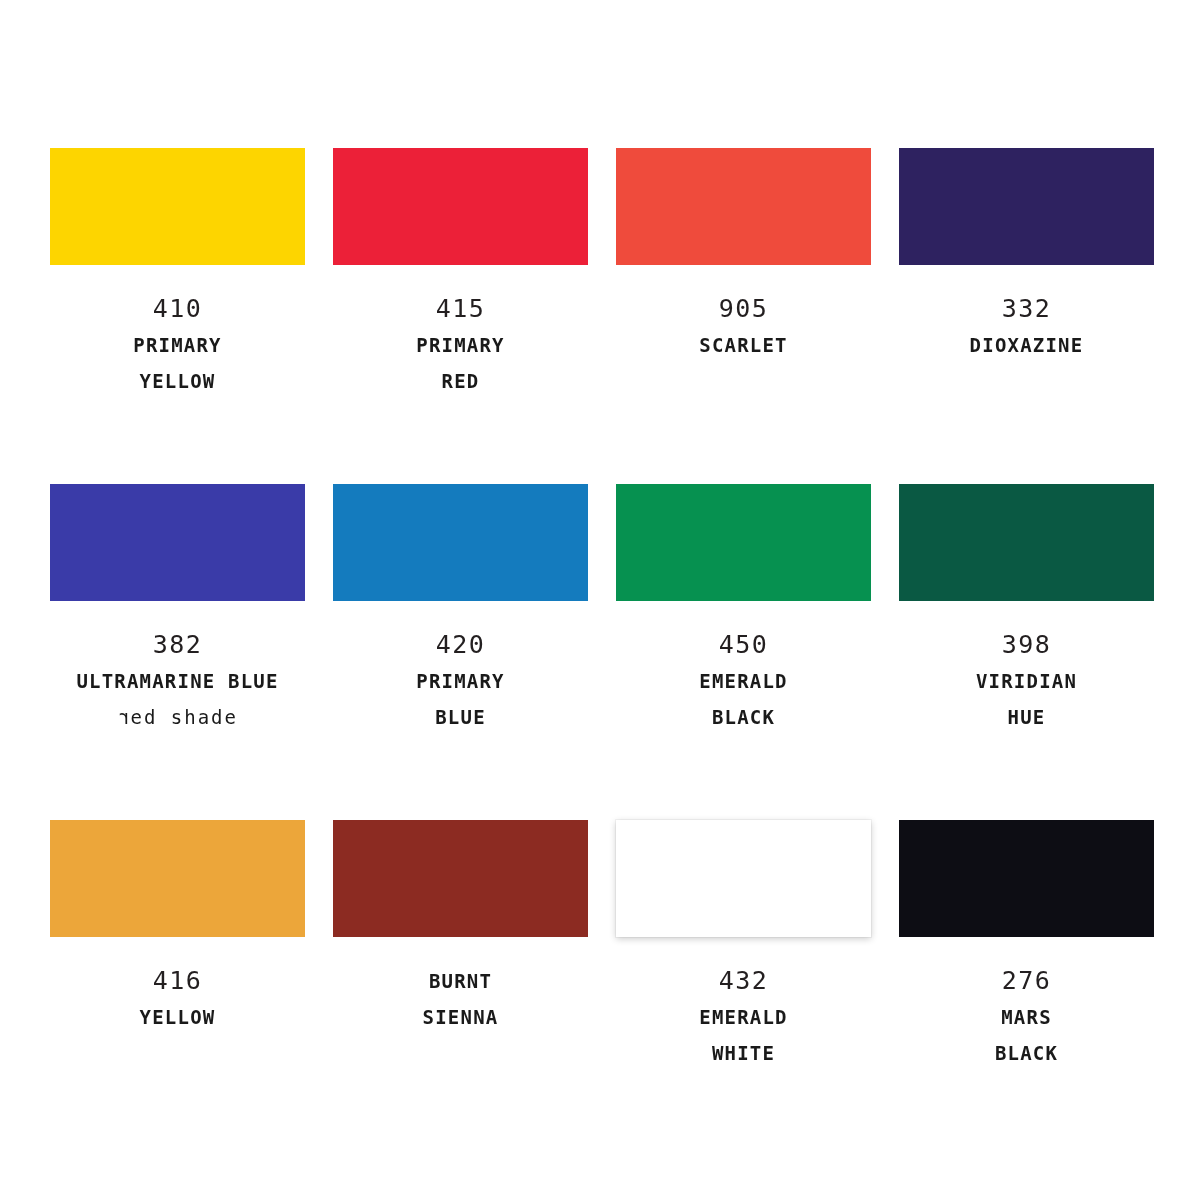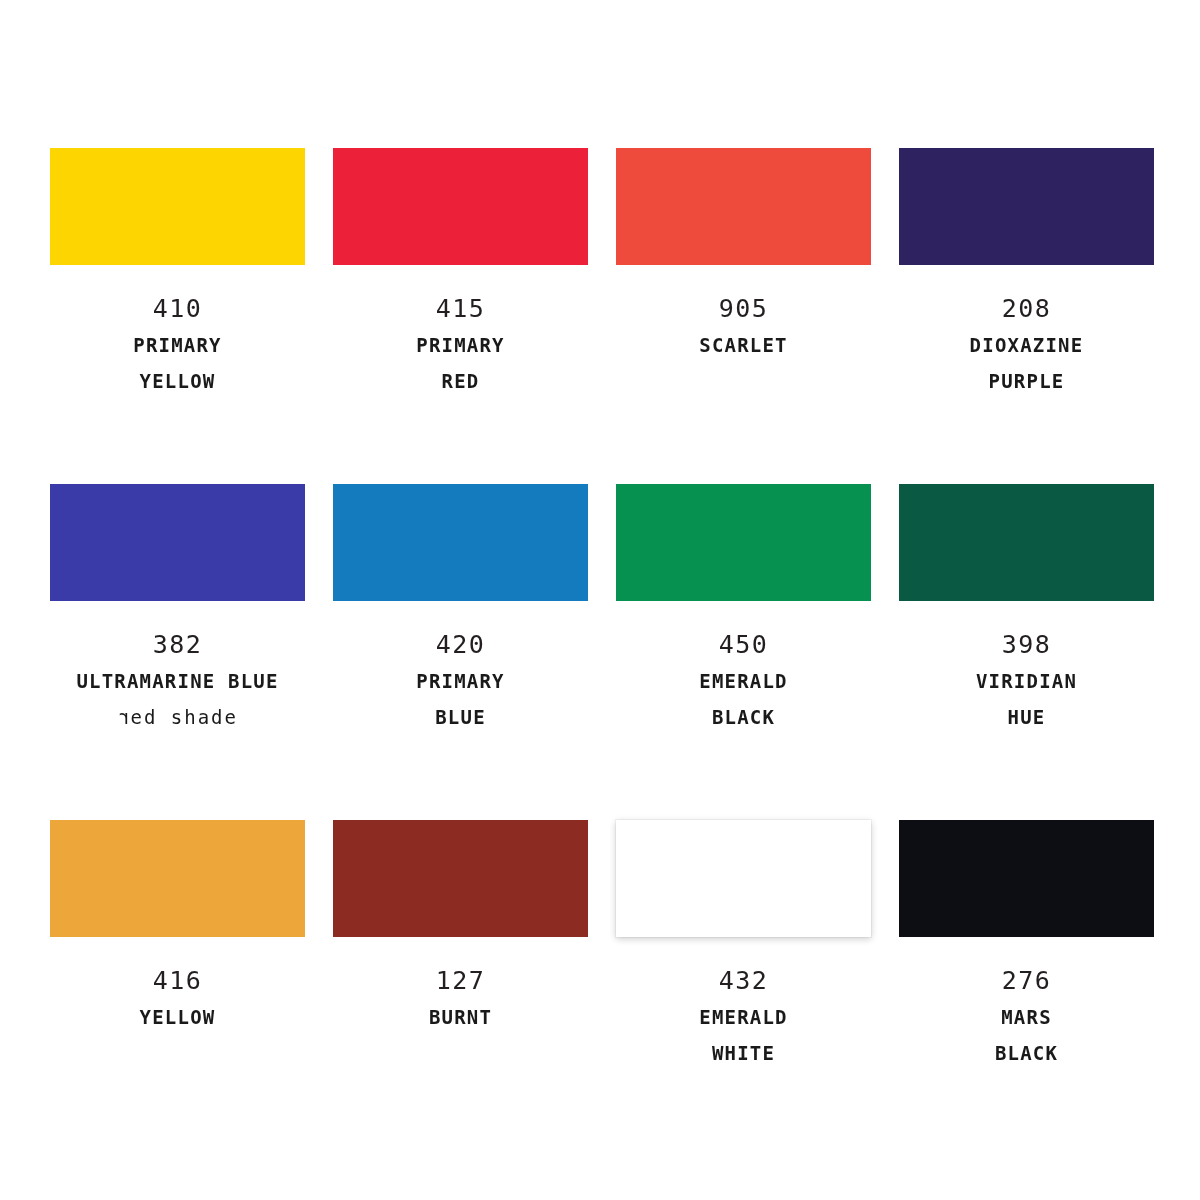--- a/index.html
+++ b/index.html
@@ -109,23 +109,22 @@
       <div class="swatch-cell">
         <div class="swatch-chip" style="background: rgb(239, 75, 60);"></div>
         <div class="swatch-labels">
           <div class="swatch-code">905</div>
           <div class="swatch-name-line">SCARLET</div>
         </div>
       </div>
       <div class="swatch-cell">
         <div class="swatch-chip" style="background: rgb(46, 34, 96);"></div>
         <div class="swatch-labels">
-          <div class="swatch-code">208</div>
+          <div class="swatch-code">332</div>
           <div class="swatch-name-line">DIOXAZINE</div>
-          <div class="swatch-name-line">PURPLE</div>
         </div>
       </div>
       <div class="swatch-cell">
         <div class="swatch-chip" style="background: rgb(58, 59, 168);"></div>
         <div class="swatch-labels">
           <div class="swatch-code">382</div>
           <div class="swatch-name-line">ULTRAMARINE BLUE</div>
           <div class="swatch-name-line shade-note"><span class="mirror-glyph">r</span><span>ed shade</span></div>
         </div>
       </div>
@@ -156,22 +155,22 @@
       <div class="swatch-cell">
         <div class="swatch-chip" style="background: rgb(236, 166, 58);"></div>
         <div class="swatch-labels">
           <div class="swatch-code">416</div>
           <div class="swatch-name-line">YELLOW</div>
         </div>
       </div>
       <div class="swatch-cell">
         <div class="swatch-chip" style="background: rgb(140, 43, 34);"></div>
         <div class="swatch-labels">
-          <div class="swatch-code">127</div>
           <div class="swatch-name-line">BURNT</div>
+          <div class="swatch-name-line">SIENNA</div>
         </div>
       </div>
       <div class="swatch-cell">
         <div class="swatch-chip has-outline" style="background: rgb(255, 255, 255);"></div>
         <div class="swatch-labels">
           <div class="swatch-code">432</div>
           <div class="swatch-name-line">EMERALD</div>
           <div class="swatch-name-line">WHITE</div>
         </div>
       </div>

